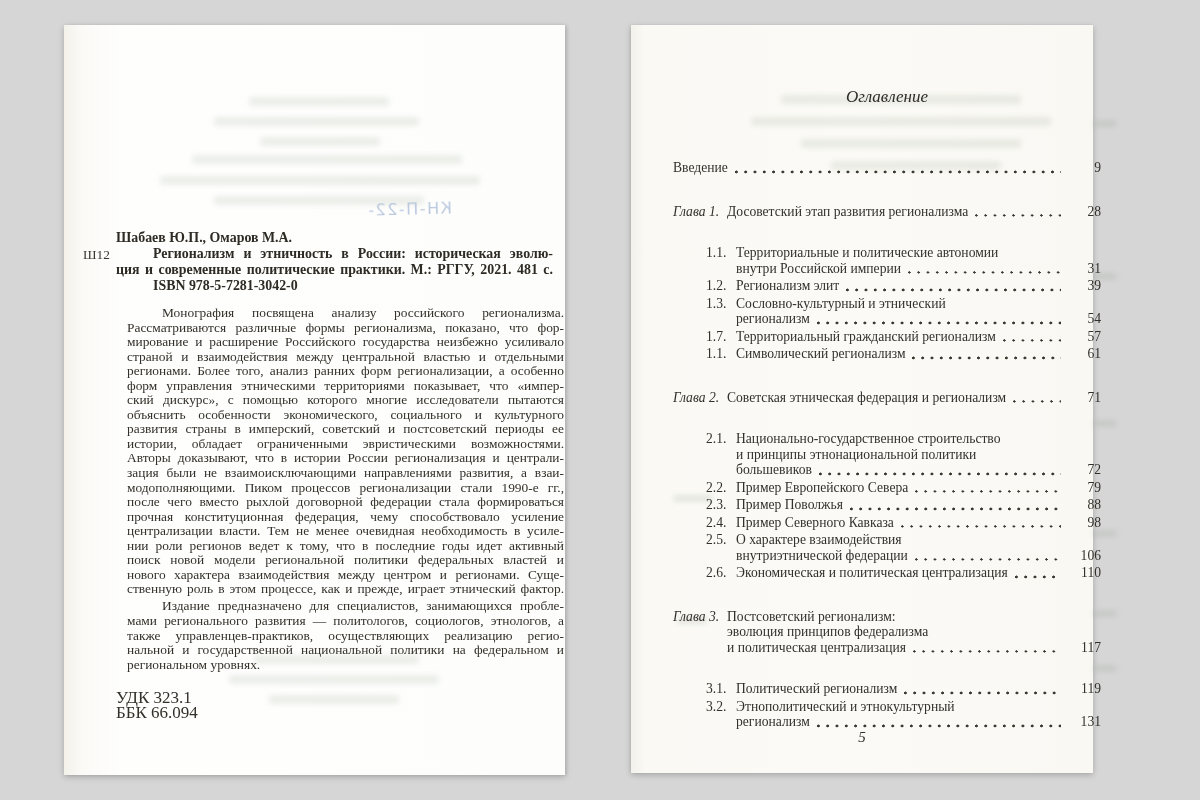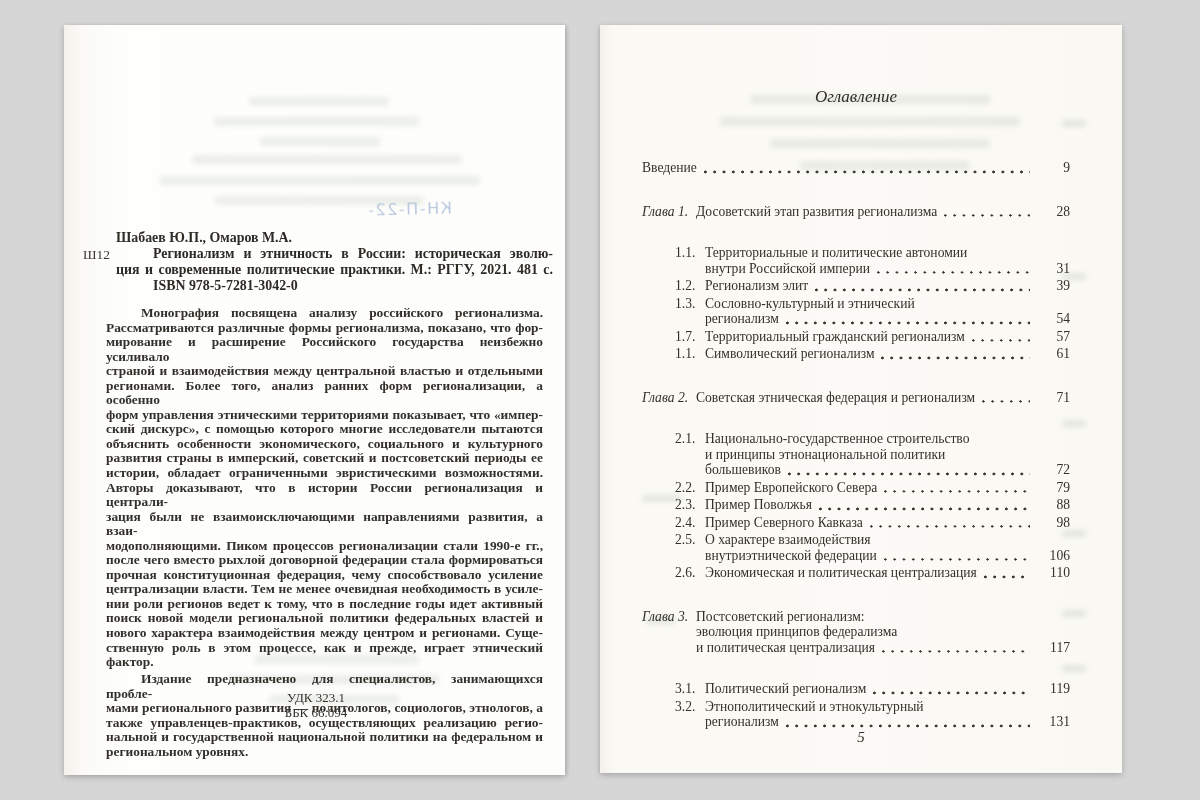--- a/index.html
+++ b/index.html
@@ -9,49 +9,49 @@
     font-family:"Liberation Serif", serif;
     -webkit-font-smoothing:antialiased;
   }
   .page{position:absolute;top:25px;}
   #left-page{
     left:64px;width:501px;height:750px;
     background:linear-gradient(90deg,#f4f1ea 0px,#fbfaf7 18px,#fefefd 60px,#fdfdfb 100%);
     box-shadow:0 2px 6px rgba(0,0,0,.22), 2px 0 3px rgba(0,0,0,.07);
   }
   #right-page{
-    left:600px;width:522px;height:748px;
+    left:631px;width:462px;height:748px;
     background:linear-gradient(90deg,#f3f1ea 0px,#faf9f4 14px,#fbfaf6 50%,#f9f8f3 100%);
     box-shadow:0 2px 6px rgba(0,0,0,.22), -1px 0 2px rgba(0,0,0,.05);
   }
 
   
   .bib{
     position:absolute;left:52px;top:205px;width:437px;
     font-weight:bold;font-size:13.9px;line-height:16px;color:#2e2b25;
   }
   .bib .shelf{
     position:absolute;left:-33px;top:17px;
     font-weight:normal;font-size:13.4px;color:#3a362f;
   }
   .bib-line.indent{text-indent:37px;}
   .bib-line.j{text-align:justify;text-align-last:justify;}
 
   .annotation{
-    position:absolute;left:42px;top:281px;width:437px;
-    font-size:13.4px;line-height:14.55px;color:#33302a;font-weight:bold;
+    position:absolute;left:63px;top:281px;width:437px;
+    font-size:13.4px;line-height:14.55px;color:#33302a;
   }
   .annotation .para + .para{margin-top:2.5px;}
   .ann-line{text-align:justify;text-align-last:justify;}
   .ann-line.first{text-indent:35px;}
   .ann-line.noj{text-align-last:left;}
 
   .udc-block{
     position:absolute;left:52px;top:666px;width:400px;
-    text-align:center;font-size:13px;line-height:14.6px;color:#33302a;
+    text-align:left;font-size:17px;line-height:14.6px;color:#33302a;
   }
 
   .hand-mark{
     position:absolute;left:268px;top:175px;width:120px;height:24px;
     transform:scaleX(-1) rotate(1.5deg);
     font-family:"DejaVu Sans", sans-serif;
     font-size:16px;letter-spacing:1.5px;color:#8ea6cd;opacity:.6;
     filter:blur(.5px);
   }
 

